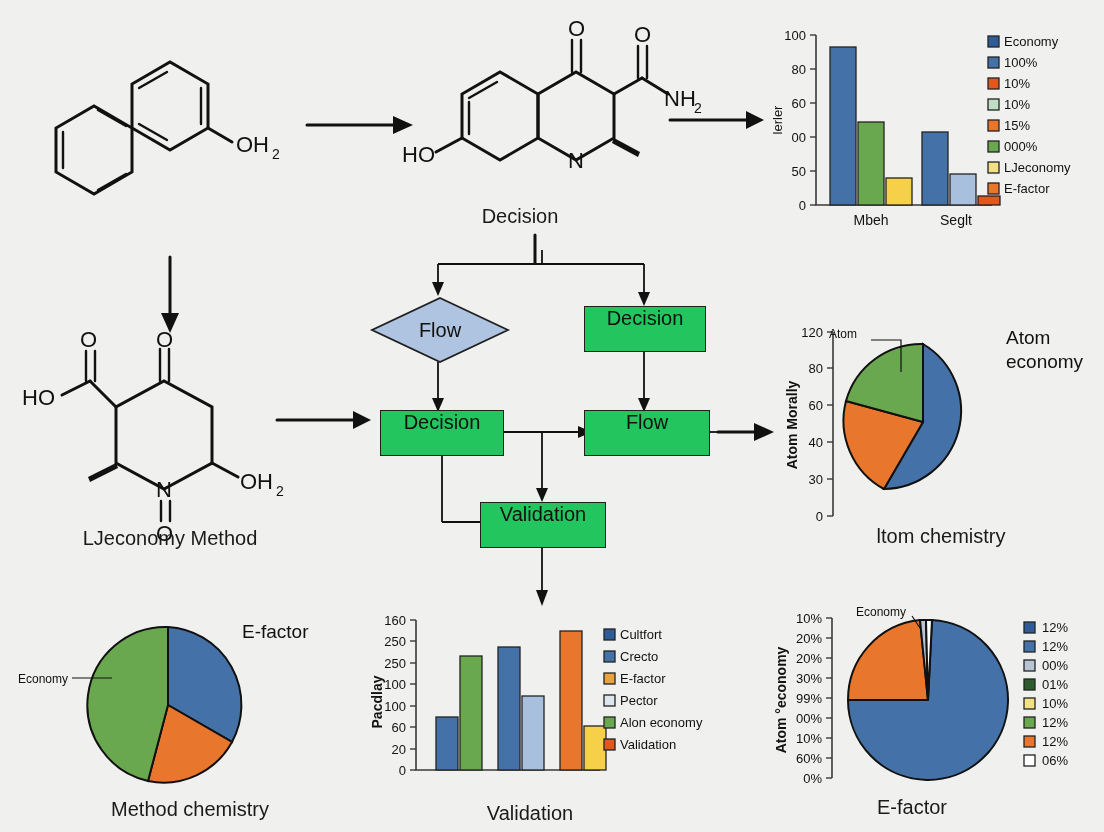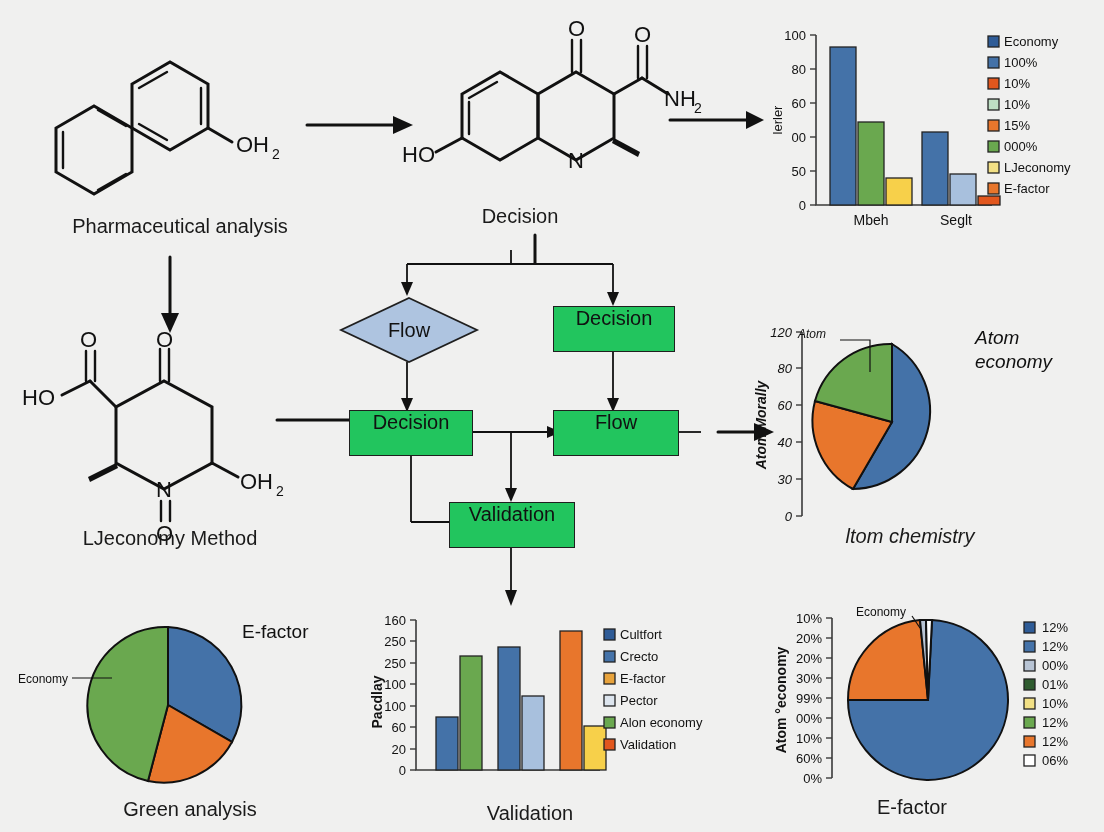--- a/index.html
+++ b/index.html
@@ -61,21 +61,20 @@
 
       <polygon points="112,108 112,64 150,42 188,64 188,108 150,130" class="bond" fill="none"></polygon>
       <line x1="119" y1="68" x2="147" y2="52" class="bond2"></line>
       <line x1="181" y1="68" x2="181" y2="104" class="bond2"></line>
       <line x1="119" y1="104" x2="147" y2="120" class="bond2"></line>
 
       <line x1="188" y1="108" x2="212" y2="122" class="bond"></line>
       <text x="216" y="132" class="chemtxt">OH</text>
       <text x="252" y="139" class="chemsub">2</text>
     </svg>
-    <div class="cap" style="top:195px;left:0;">Pharmaceutical analysis</div>
   </div>
 
   <svg class="panel" style="left:305px;top:110px;" width="110" height="30">
     <line x1="2" y1="15" x2="88" y2="15" class="bond"></line>
     <polygon points="88,6 108,15 88,24" fill="#111"></polygon>
   </svg>
 
   <svg class="panel" style="left:155px;top:255px;" width="30" height="80">
     <line x1="15" y1="2" x2="15" y2="58" class="bond"></line>
     <polygon points="6,58 15,78 24,58" fill="#111"></polygon>
@@ -199,21 +198,21 @@
       <text x="256" y="161" class="chemsub">2</text>
     </svg>
     <div class="cap" style="top:192px;left:0;">LJeconomy Method</div>
   </div>
 
   <svg class="panel" style="left:275px;top:405px;" width="100" height="30">
     <line x1="2" y1="15" x2="78" y2="15" class="bond"></line>
     <polygon points="78,6 96,15 78,24" fill="#111"></polygon>
   </svg>
 
-  <div class="panel" style="left:321px;top:250px;width:380px;height:360px;">
+  <div class="panel" style="left:352px;top:250px;width:380px;height:360px;">
     <svg width="380" height="360" viewBox="0 0 380 360">
 
       <line x1="190" y1="0" x2="190" y2="14" class="flowline"></line>
       <line x1="86" y1="14" x2="292" y2="14" class="flowline"></line>
       <line x1="86" y1="14" x2="86" y2="32" class="flowline"></line>
       <polygon points="80,32 86,46 92,32" fill="#111"></polygon>
       <line x1="292" y1="14" x2="292" y2="42" class="flowline"></line>
       <polygon points="286,42 292,56 298,42" fill="#111"></polygon>
 
       <line x1="86" y1="112" x2="86" y2="148" class="flowline"></line>
@@ -257,21 +256,21 @@
     <div class="flowbox" style="left:128px;top:252px;width:124px;height:44px;">
       <span>Validation</span>
     </div>
   </div>
 
   <svg class="panel" style="left:718px;top:417px;" width="60" height="30">
     <line x1="0" y1="15" x2="36" y2="15" class="bond"></line>
     <polygon points="36,6 56,15 36,24" fill="#111"></polygon>
   </svg>
 
-  <div class="panel" style="left:720px;top:310px;width:344px;height:250px;font-style:italic;">
+  <div class="panel" style="left:751px;top:310px;width:344px;height:250px;">
     <svg width="344" height="250" viewBox="0 0 344 250">
 
       <path d="M82,22 L82,206" class="axis-line"></path>
       <line x1="76" y1="22" x2="82" y2="22" class="tick"></line>
       <line x1="76" y1="58" x2="82" y2="58" class="tick"></line>
       <line x1="76" y1="95" x2="82" y2="95" class="tick"></line>
       <line x1="76" y1="132" x2="82" y2="132" class="tick"></line>
       <line x1="76" y1="169" x2="82" y2="169" class="tick"></line>
       <line x1="76" y1="206" x2="82" y2="206" class="tick"></line>
       <text x="72" y="27" text-anchor="end" class="ticklbl">120</text>
@@ -300,21 +299,21 @@
     <svg width="340" height="200" viewBox="0 0 340 200">
 
       <path d="M148,105 L148,27 A78,78 0 0 1 212,142 Z" fill="#4472a8" class="piestroke"></path>
       <path d="M148,105 L212,142 A78,78 0 0 1 128,181 Z" fill="#e8762c" class="piestroke"></path>
       <path d="M148,105 L128,181 A78,78 0 0 1 148,27 Z" fill="#6aa84f" class="piestroke"></path>
 
       <line x1="52" y1="78" x2="92" y2="78" class="calloutline"></line>
       <text x="48" y="83" text-anchor="end" class="calltxt">Economy</text>
       <text x="222" y="38" class="biglbl">E-factor</text>
     </svg>
-    <div class="cap" style="top:198px;left:0;">Green analysis</div>
+    <div class="cap" style="top:198px;left:0;">Method chemistry</div>
   </div>
 
   <div class="panel" style="left:360px;top:610px;width:360px;height:222px;text-decoration:underline;">
     <svg width="360" height="200" viewBox="0 0 360 200">
 
       <path d="M56,10 L56,160 L240,160" class="axis-line"></path>
       <line x1="50" y1="10" x2="56" y2="10" class="tick"></line>
       <line x1="50" y1="31" x2="56" y2="31" class="tick"></line>
       <line x1="50" y1="53" x2="56" y2="53" class="tick"></line>
       <line x1="50" y1="74" x2="56" y2="74" class="tick"></line>

